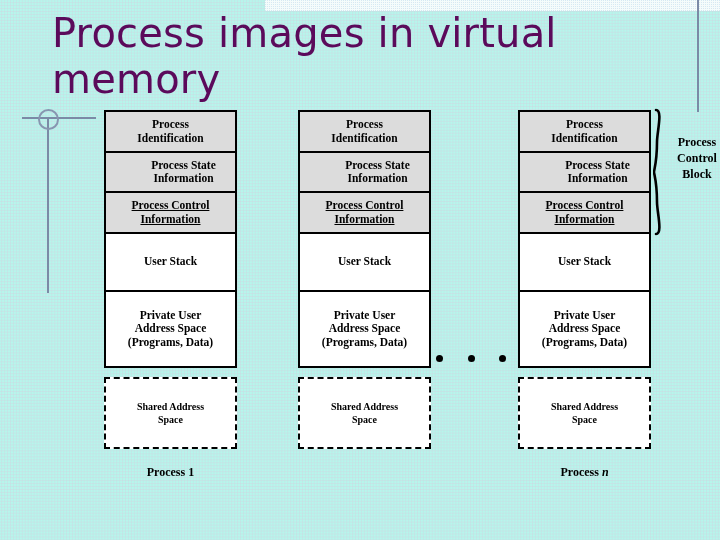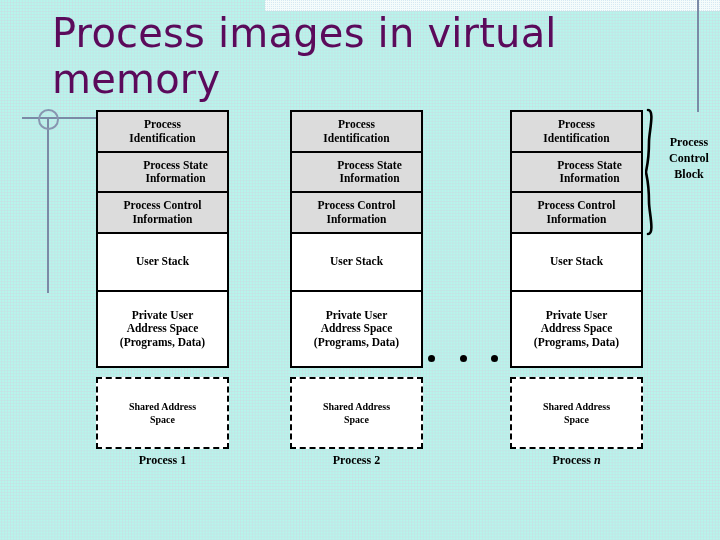--- a/index.html
+++ b/index.html
@@ -62,55 +62,55 @@
   
   .title{
     position:absolute;left:52px;top:10px;width:620px;
     font-family:"DejaVu Sans",sans-serif;
     font-size:40px;line-height:46px;font-weight:400;
     color:#5b0a5b;letter-spacing:.2px;
     white-space:pre-wrap;
   }
 
   
-  .diagram{position:absolute;left:0;top:0;width:664px;height:540px;}
+  .diagram{position:absolute;left:8px;top:0;width:664px;height:540px;}
   .column{position:absolute;top:110px;width:133px;}
   .col1{left:96px;}
   .col2{left:290px;}
   .col3{left:510px;}
 
   .pbox{
     box-sizing:border-box;
     border:2px solid #000;
     border-bottom-width:0;
     background:#fff;
     display:flex;align-items:center;justify-content:center;text-align:center;
     font-family:"Liberation Serif","DejaVu Serif",serif;
     font-weight:bold;font-size:11.5px;line-height:13.5px;color:#000;
   }
   .pbox.shaded{background:#dcdcdc;}
   .pbox.last-solid{border-bottom-width:2px;}
   .h-pcb{height:41px;}
   .h-state{height:40px;padding-left:26px;}
-  .h-ctrl{height:41px;}
+  .h-ctrl{height:41px;text-decoration:underline;}
   .h-stack{height:58px;text-align:right;}
   .h-private{height:78px;}
 
   .dashbox{
     box-sizing:border-box;
     margin-top:9px;
     height:72px;
     border:2px dashed #000;
     background:#fff;
     display:flex;align-items:center;justify-content:center;text-align:center;
     font-family:"Liberation Serif","DejaVu Serif",serif;
     font-weight:bold;font-size:10px;line-height:13.5px;color:#000;
   }
   .plabel{
-    margin-top:4px;text-align:center;
+    margin-top:16px;text-align:center;
     font-family:"Liberation Serif","DejaVu Serif",serif;
     font-weight:bold;font-size:12px;color:#000;
   }
   .plabel .ital{font-style:italic;}
 
   
   .ellipsis{
     position:absolute;left:428px;top:355px;width:70px;
     display:flex;justify-content:space-between;align-items:center;
   }
@@ -171,21 +171,20 @@
       <div class="pbox shaded h-state" style="white-space: pre-line;">Process State
 Information</div>
       <div class="pbox shaded h-ctrl" style="white-space: pre-line;">Process Control
 Information</div>
       <div class="pbox h-stack">User Stack</div>
       <div class="pbox h-private last-solid" style="white-space: pre-line;">Private User
 Address Space
 (Programs, Data)</div>
       <div class="dashbox" style="white-space: pre-line;">Shared Address
 Space</div>
-      <div class="plabel"><span>Process 2</span><span class="ital"></span></div>
     </div>
 
     <div class="column col3">
       <div class="pbox shaded h-pcb" style="white-space: pre-line;">Process
 Identification</div>
       <div class="pbox shaded h-state" style="white-space: pre-line;">Process State
 Information</div>
       <div class="pbox shaded h-ctrl" style="white-space: pre-line;">Process Control
 Information</div>
       <div class="pbox h-stack">User Stack</div>

